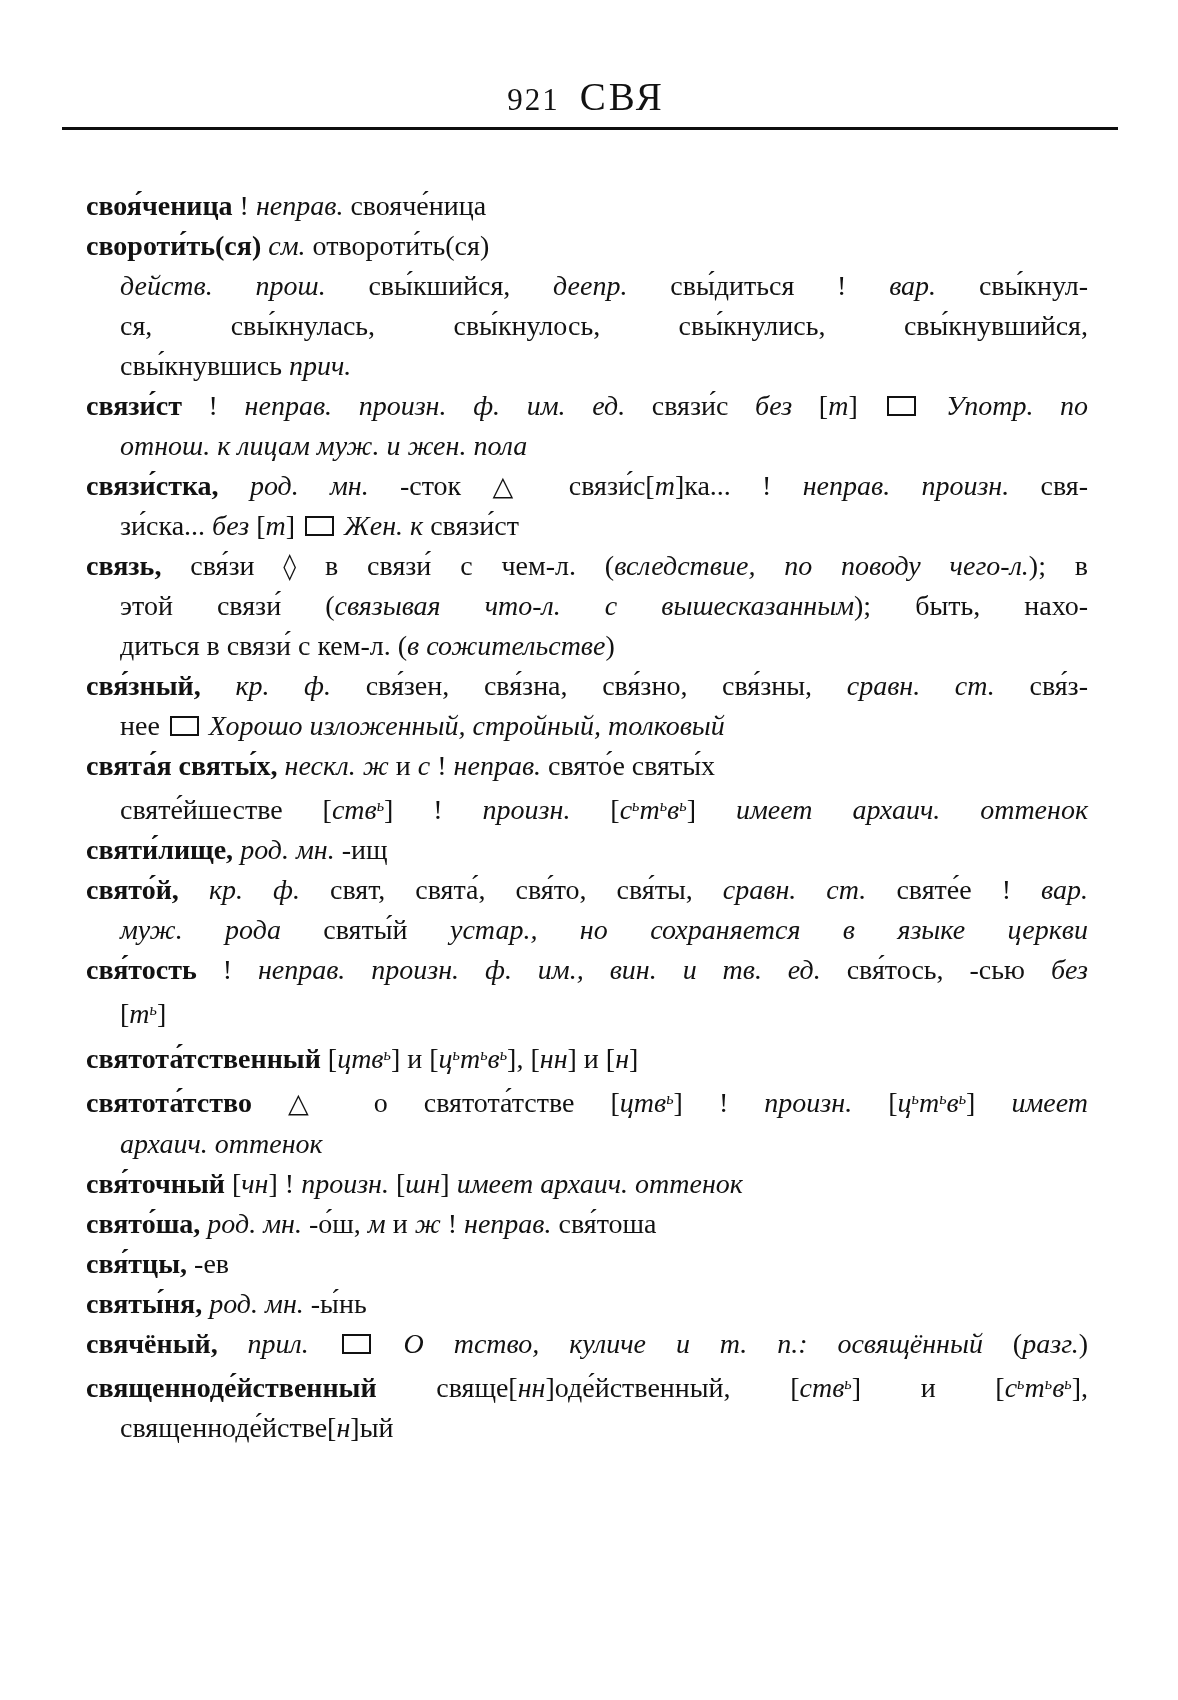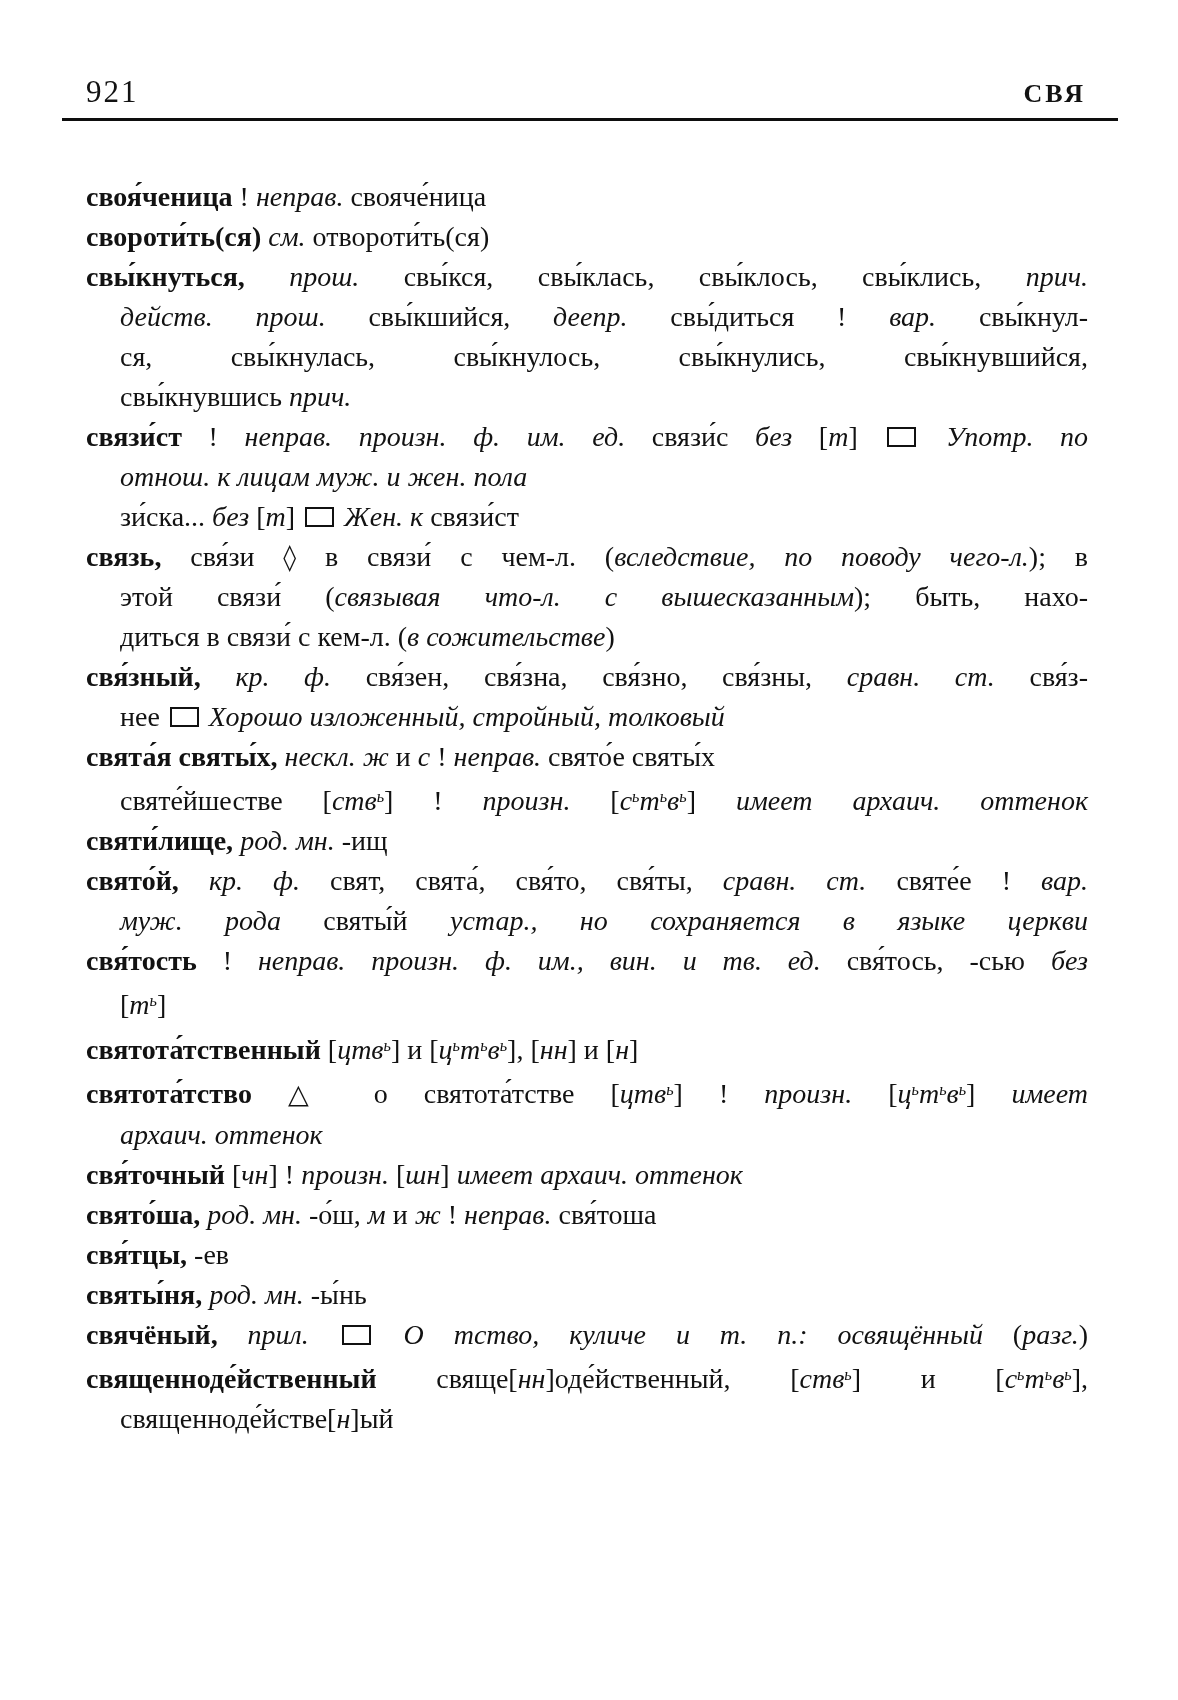--- a/index.html
+++ b/index.html
@@ -5,26 +5,26 @@
   html,body{margin:0;padding:0;}
   body{
     width:1178px;height:1700px;
     background:#ffffff;
     font-family:"Liberation Serif","DejaVu Serif",serif;
     color:#121212;
     -webkit-font-smoothing:antialiased;
   }
   .page{position:relative;width:1178px;height:1700px;overflow:hidden;}
   .hdr{
-    display:flex;justify-content:space-between;align-items:baseline;
+    display:flex;justify-content:center;align-items:baseline;
     margin:74px 92px 0 86px;
     gap:20px;
   }
   .page-num{font-size:31px;letter-spacing:2px;}
-  .section-head{font-size:26px;font-weight:700;letter-spacing:3px;}
+  .section-head{font-size:39px;font-weight:400;letter-spacing:3px;}
   .rule{margin:8px 60px 0 62px;height:3px;background:#0e0e0e;}
   main{
     margin:56px 0 0 86px;width:1002px;
     font-size:28px;line-height:40px;
   }
   .entry{margin:0;}
   .line{white-space:normal;}
   .line.cont{padding-left:34px;}
   .line.just{text-align:justify;text-align-last:justify;-moz-text-align-last:justify;}
   .seg-b{font-weight:700;}
@@ -50,30 +50,30 @@
   </div>
   <div class="rule"></div>
   <main id="entries">
       <div class="entry">
         <div class="line"><span class="seg-b">своя́ченица</span><span class="seg-r"> ! </span><span class="seg-i">неправ.</span><span class="seg-r"> свояче́ница</span></div>
       </div>
       <div class="entry">
         <div class="line"><span class="seg-b">свороти́ть(ся) </span><span class="seg-i">см.</span><span class="seg-r"> отвороти́ть(ся)</span></div>
       </div>
       <div class="entry">
-        <div class="line just"><span class="seg-b">свы́кнуться,</span><span class="seg-r"> </span><span class="seg-i">прош.</span><span class="seg-r"> свы́кся, свы́клась, свы́клось, свы́клись, </span><span class="seg-i">прич.</span></div>
         <div class="line cont just"><span class="seg-i">действ. прош.</span><span class="seg-r"> свы́кшийся, </span><span class="seg-i">деепр.</span><span class="seg-r"> свы́диться ! </span><span class="seg-i">вар.</span><span class="seg-r"> свы́кнул-</span></div>
         <div class="line cont just"><span class="seg-r">ся, свы́кнулась, свы́кнулось, свы́кнулись, свы́кнувшийся,</span></div>
         <div class="line cont"><span class="seg-r">свы́кнувшись </span><span class="seg-i">прич.</span></div>
       </div>
       <div class="entry">
         <div class="line just"><span class="seg-b">связи́ст</span><span class="seg-r"> ! </span><span class="seg-i">неправ. произн. ф. им. ед.</span><span class="seg-r"> связи́с </span><span class="seg-i">без</span><span class="seg-r"> [</span><span class="seg-i">т</span><span class="seg-r">] </span><span class="sym-square"></span><span class="seg-r"> </span><span class="seg-i">Употр. по</span></div>
         <div class="line cont"><span class="seg-i">отнош. к лицам муж. и жен. пола</span></div>
       </div>
       <div class="entry">
+        <div class="line just"><span class="seg-b">связи́стка,</span><span class="seg-r"> </span><span class="seg-i">род. мн.</span><span class="seg-r"> -сток </span><span class="sym-tri">△</span><span class="seg-r"> связи́с[</span><span class="seg-i">т</span><span class="seg-r">]ка... ! </span><span class="seg-i">неправ. произн.</span><span class="seg-r"> свя-</span></div>
         <div class="line cont"><span class="seg-r">зи́ска... </span><span class="seg-i">без</span><span class="seg-r"> [</span><span class="seg-i">т</span><span class="seg-r">] </span><span class="sym-square"></span><span class="seg-r"> </span><span class="seg-i">Жен. к</span><span class="seg-r"> связи́ст</span></div>
       </div>
       <div class="entry">
         <div class="line just"><span class="seg-b">связь,</span><span class="seg-r"> свя́зи </span><span class="sym-loz">◊</span><span class="seg-r"> в связи́ с чем-л. (</span><span class="seg-i">вследствие, по поводу чего-л.</span><span class="seg-r">); в</span></div>
         <div class="line cont just"><span class="seg-r">этой связи́ (</span><span class="seg-i">связывая что-л. с вышесказанным</span><span class="seg-r">); быть, нахо-</span></div>
         <div class="line cont"><span class="seg-r">диться в связи́ с кем-л. (</span><span class="seg-i">в сожительстве</span><span class="seg-r">)</span></div>
       </div>
       <div class="entry">
         <div class="line just"><span class="seg-b">свя́зный,</span><span class="seg-r"> </span><span class="seg-i">кр. ф.</span><span class="seg-r"> свя́зен, свя́зна, свя́зно, свя́зны, </span><span class="seg-i">сравн. ст.</span><span class="seg-r"> свя́з-</span></div>
         <div class="line cont"><span class="seg-r">нее </span><span class="sym-square"></span><span class="seg-r"> </span><span class="seg-i">Хорошо изложенный, стройный, толковый</span></div>

